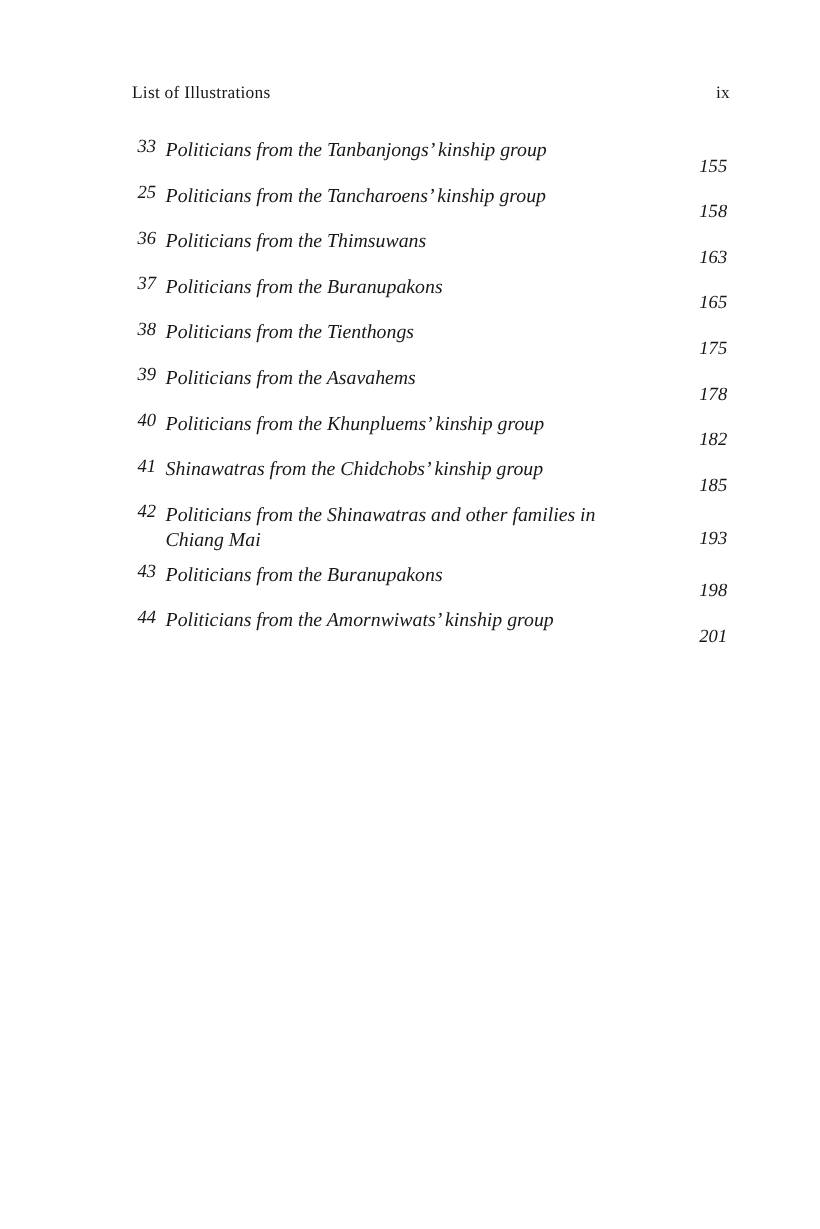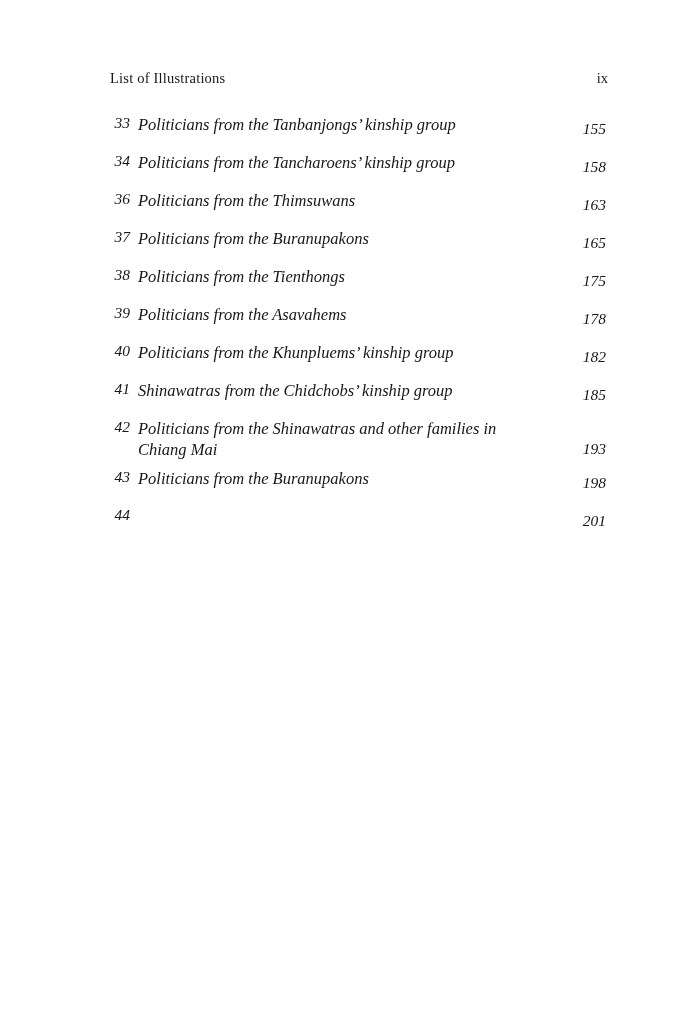--- a/index.html
+++ b/index.html
@@ -75,21 +75,21 @@
     line-height: 1.28;
     color: #16171a;
   }
   .entry .page-no {
     position: absolute;
     right: -6px;
     font-size: 15.5px;
     color: #16171a;
   }
   .entry.single .page-no {
-    top: 10px;
+    top: 20px;
     text-align: center;
   }
   .entry.two-line .page-no {
     top: 26px;
   }
 </style>
 </head>
 <body>
 
 <div class="page">
@@ -99,21 +99,21 @@
     <div class="rh-folio">ix</div>
   </div>
 
   <div class="toc">
       <div class="entry single">
         <span class="num">33</span>
         <span class="label">Politicians from the Tanbanjongs’ kinship group</span>
         <span class="page-no">155</span>
       </div>
       <div class="entry single">
-        <span class="num">34</span>
+        <span class="num">25</span>
         <span class="label">Politicians from the Tancharoens’ kinship group</span>
         <span class="page-no">158</span>
       </div>
       <div class="entry single">
         <span class="num">36</span>
         <span class="label">Politicians from the Thimsuwans</span>
         <span class="page-no">163</span>
       </div>
       <div class="entry single">
         <span class="num">37</span>
@@ -145,17 +145,18 @@
         <span class="label">Politicians from the Shinawatras and other families in Chiang Mai</span>
         <span class="page-no">193</span>
       </div>
       <div class="entry single">
         <span class="num">43</span>
         <span class="label">Politicians from the Buranupakons</span>
         <span class="page-no">198</span>
       </div>
       <div class="entry single">
         <span class="num">44</span>
+        <span class="label">Politicians from the Amornwiwats’ kinship group</span>
         <span class="page-no">201</span>
       </div>
     </div>
 
 </div>
 
 </body></html>

